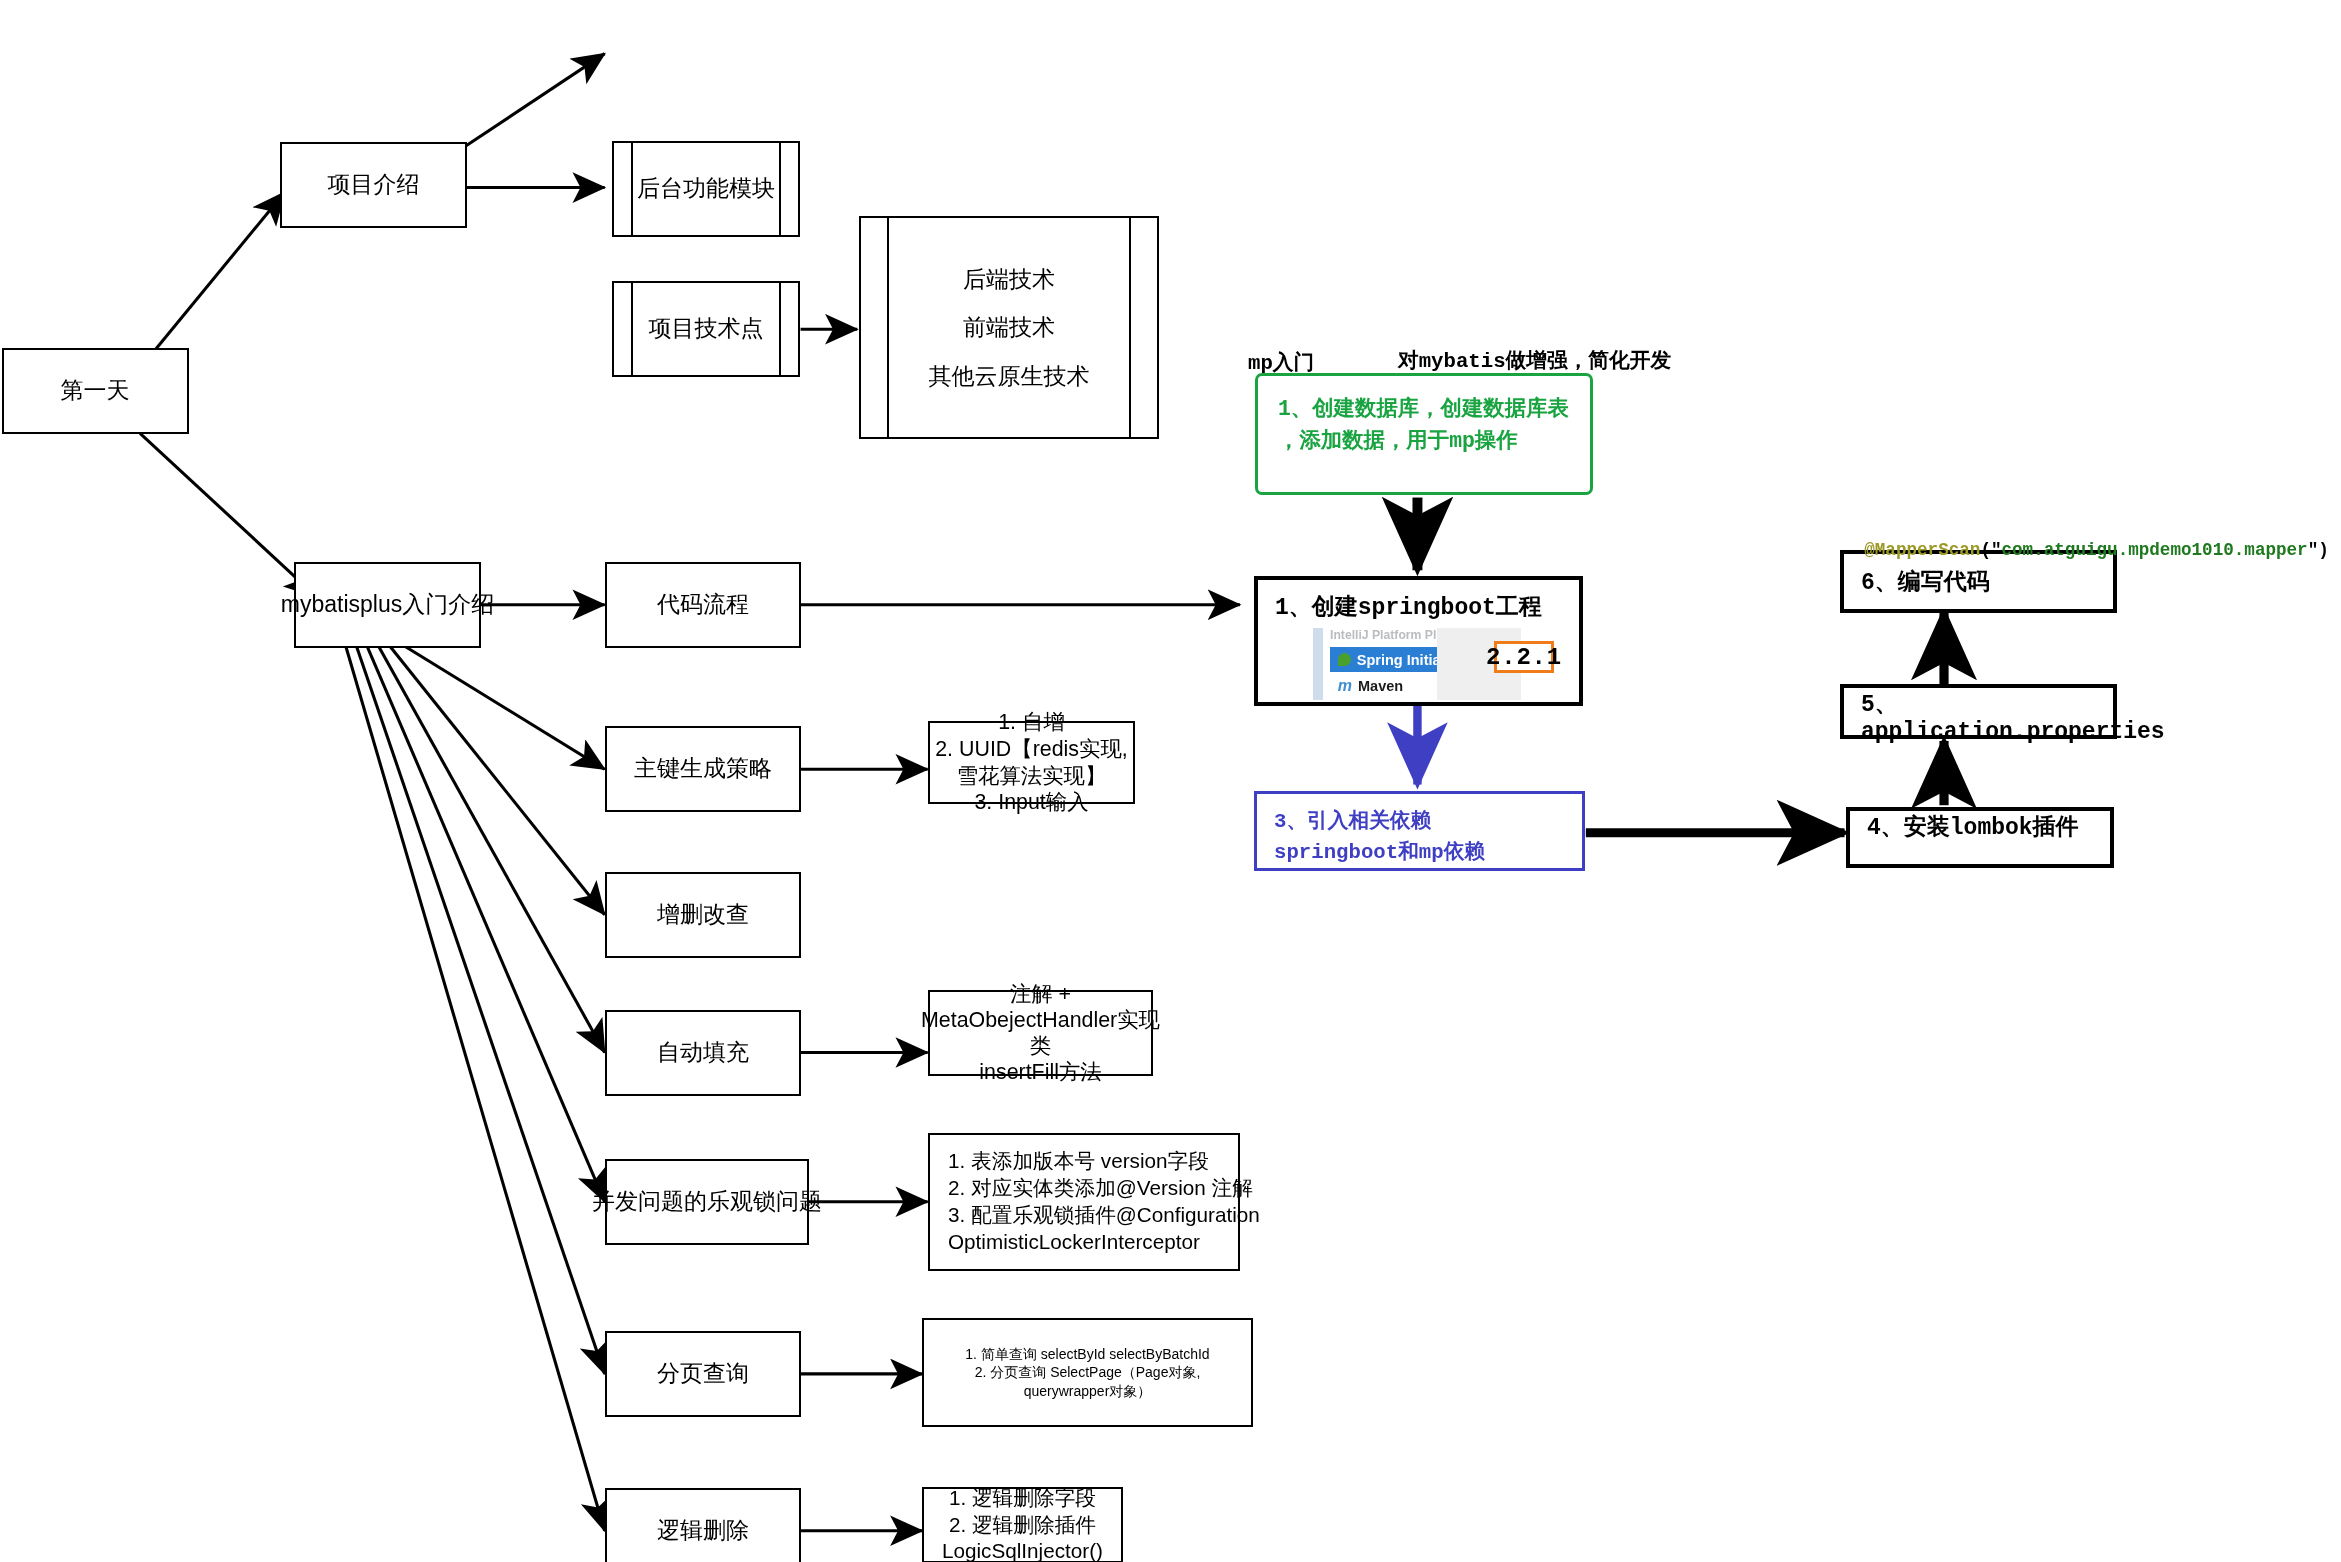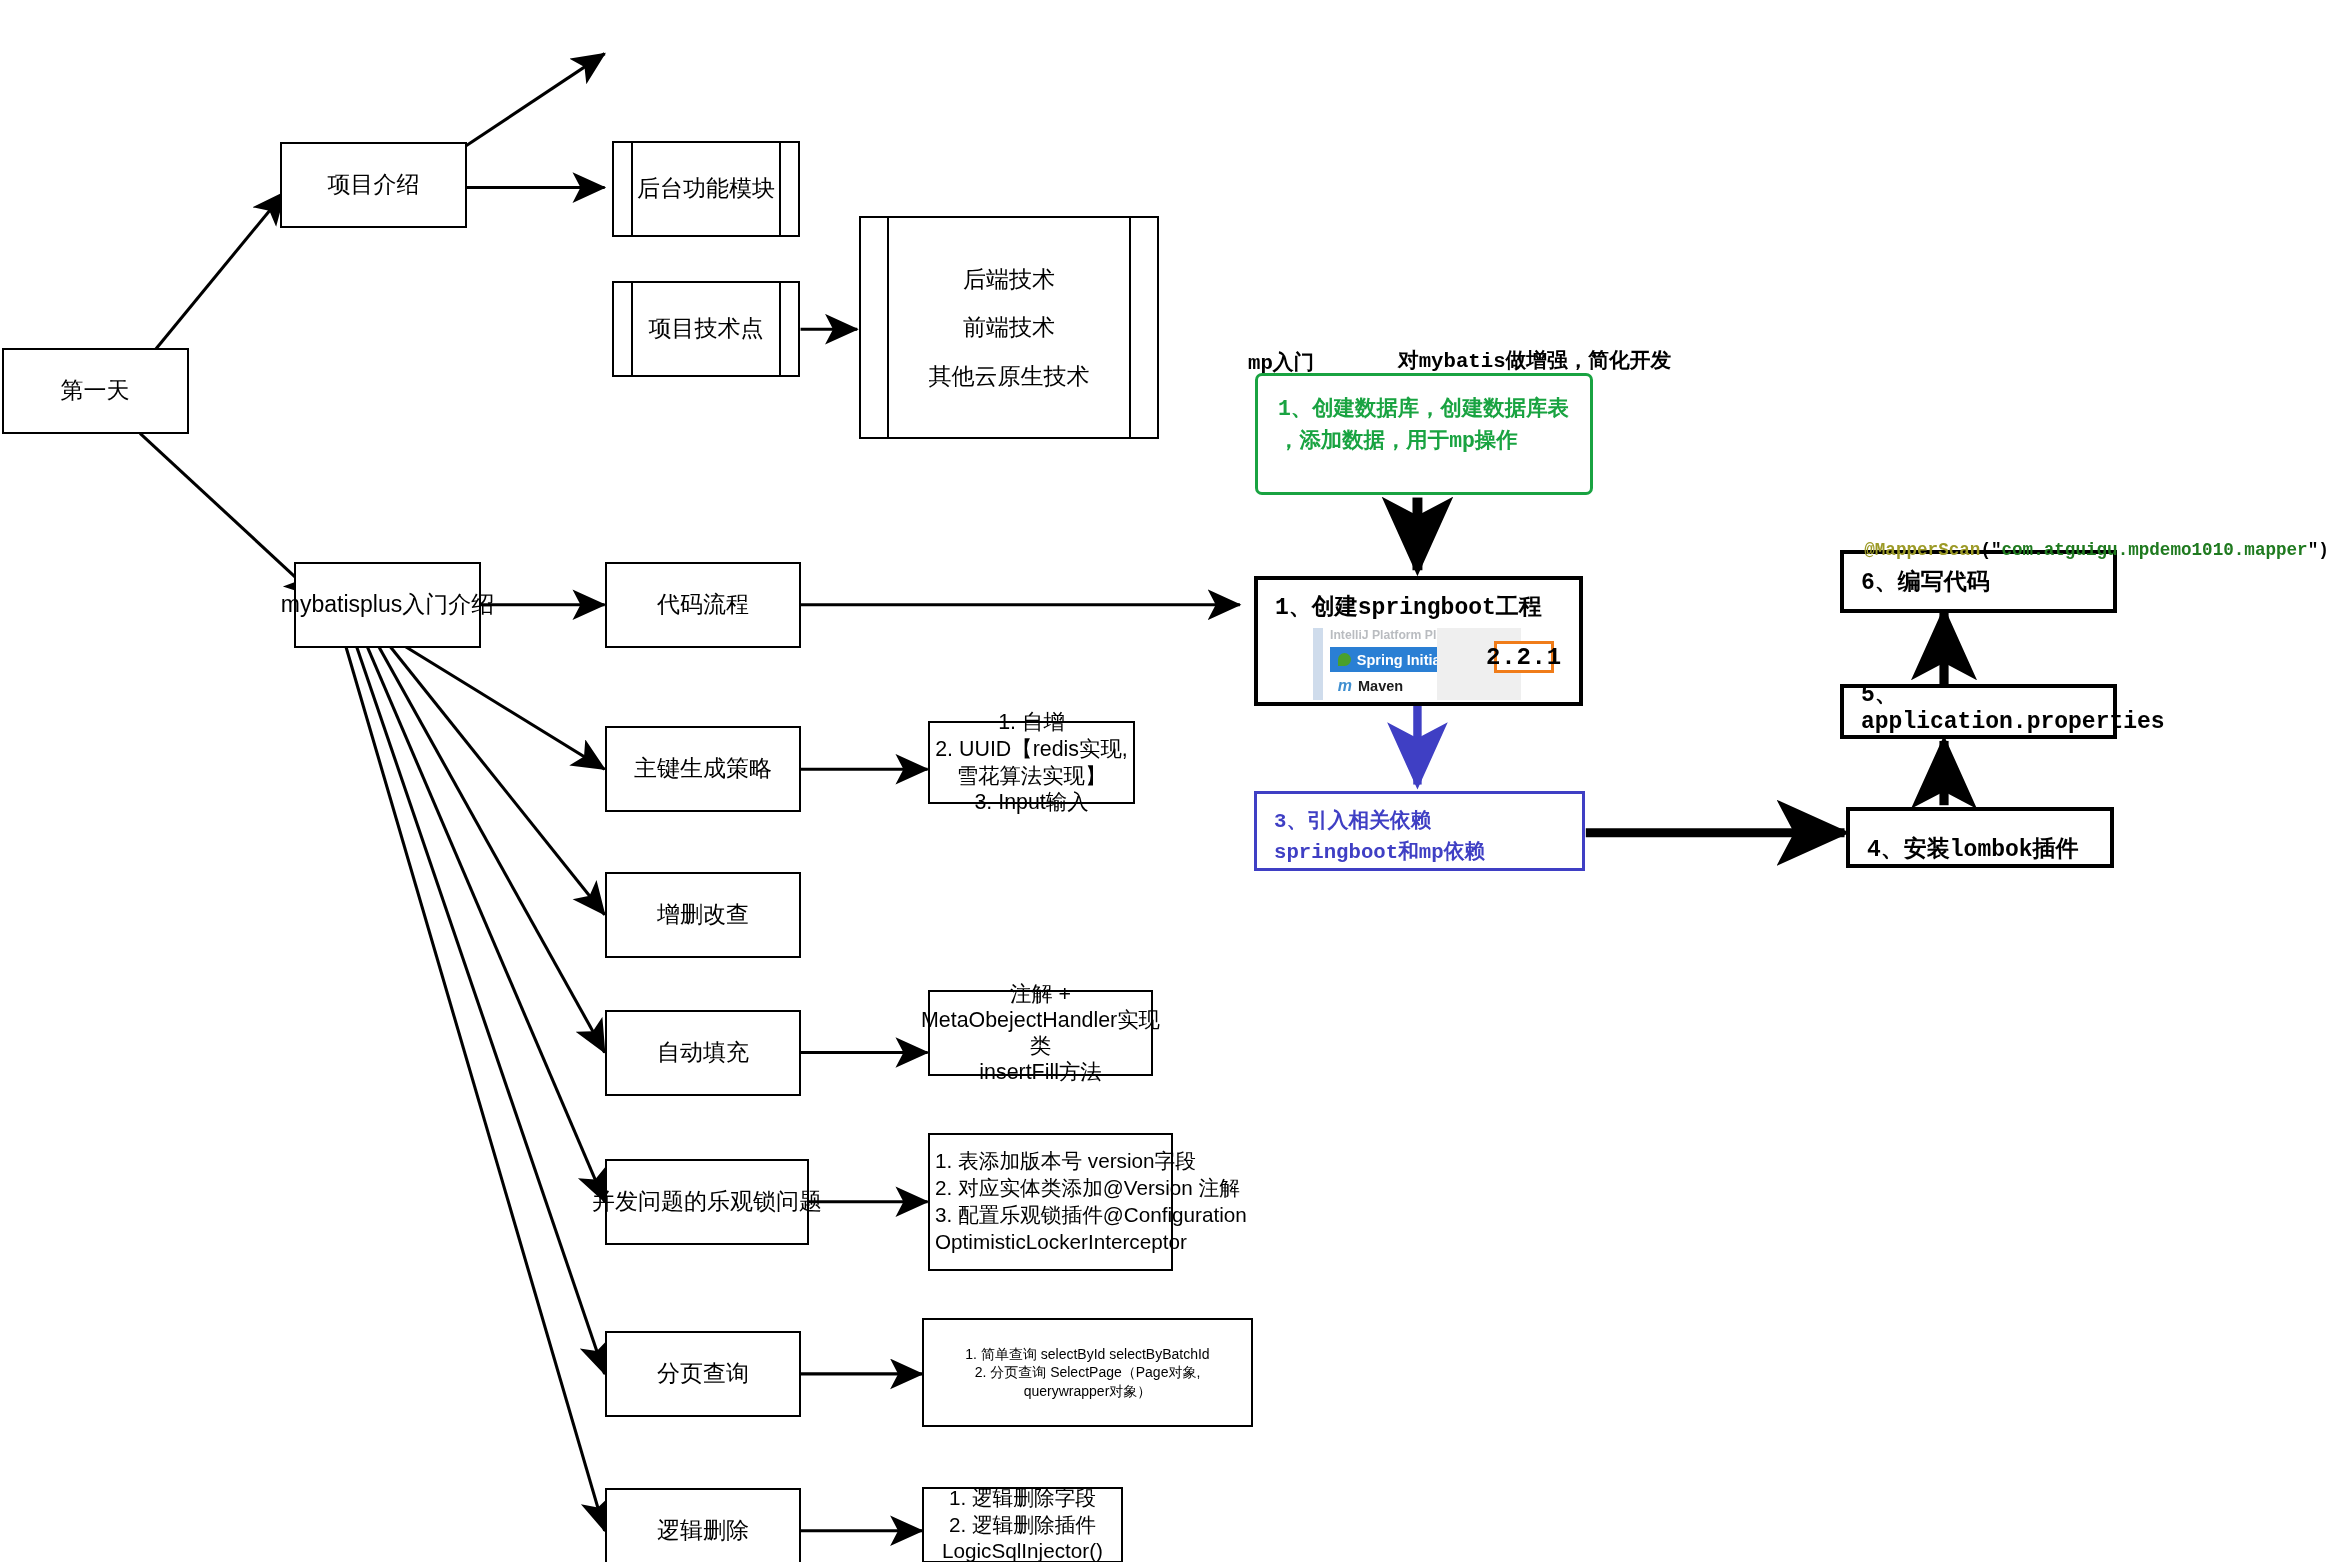--- a/index.html
+++ b/index.html
@@ -29,21 +29,21 @@
              font-family:"Liberation Mono","DejaVu Sans Mono",monospace;padding:17px 20px;white-space:pre;}
 
   .blue-box{position:absolute;box-sizing:border-box;border:3.8px solid #3f3fc4;background:#fff;
             color:#3f3fc4;font-weight:700;font-size:20.7px;line-height:1.5;
             font-family:"Liberation Mono","DejaVu Sans Mono",monospace;padding:12.2px 17px;white-space:pre;}
 
   .step-box{position:absolute;box-sizing:border-box;border:4.6px solid #000;background:#fff;
             font-family:"Liberation Mono","DejaVu Sans Mono",monospace;font-weight:700;
             font-size:23px;color:#000;}
   .step-box .title{position:absolute;left:17px;top:10.7px;white-space:pre;}
-  .step-box.pad{display:flex;align-items:flex-end;padding-left:17px;}
+  .step-box.pad{display:flex;align-items:flex-start;padding-left:17px;}
 
   
   .ide{position:absolute;background:#ffffff;overflow:hidden;}
   .ide .gutter{position:absolute;left:0;top:0;bottom:0;width:10px;background:#cfdcec;}
   .ide .rowGhost{position:absolute;left:17px;right:0;top:0;height:17.6px;color:#b9bcc0;font-size:12.2px;
                  overflow:hidden;white-space:nowrap;font-family:"Liberation Sans",sans-serif;}
   .ide .rowSel{position:absolute;left:17px;top:19px;height:25px;background:#2a7fd4;color:#fff;
                display:flex;align-items:center;font-size:14.5px;padding-left:7.7px;white-space:nowrap;
                font-family:"Liberation Sans",sans-serif;}
   .ide .rowPlain{position:absolute;left:17px;top:46px;height:24.5px;color:#1b1b1b;
@@ -189,21 +189,21 @@
     <span class="ln">3. Input输入</span>
   </div>
 
   <div class="node multi" style="left:928px;top:990px;width:225px;height:86px;font-size:21.4px;line-height:1.22;">
     <span class="ln">注解 +</span>
     <span class="ln">MetaObejectHandler实现</span>
     <span class="ln">类</span>
     <span class="ln">insertFill方法</span>
   </div>
 
-  <div class="node multi" style="left:928px;top:1133px;width:245px;height:138px;font-size:20.7px;line-height:1.3;align-items:flex-start;justify-content:center;padding-left:5px;text-align:right;">
+  <div class="node multi" style="left:928px;top:1133px;width:312px;height:138px;font-size:20.7px;line-height:1.3;align-items:flex-start;justify-content:center;padding-left:18px;text-align:right;">
     <span class="ln">1. 表添加版本号 version字段</span>
     <span class="ln">2. 对应实体类添加@Version 注解</span>
     <span class="ln">3. 配置乐观锁插件@Configuration</span>
     <span class="ln">OptimisticLockerInterceptor</span>
   </div>
 
   <div class="node multi" style="left:922px;top:1318px;width:331px;height:109px;font-size:14px;line-height:1.32;">
     <span class="ln">1. 简单查询 selectById selectByBatchId</span>
     <span class="ln">2. 分页查询 SelectPage（Page对象,</span>
     <span class="ln">querywrapper对象）</span>

